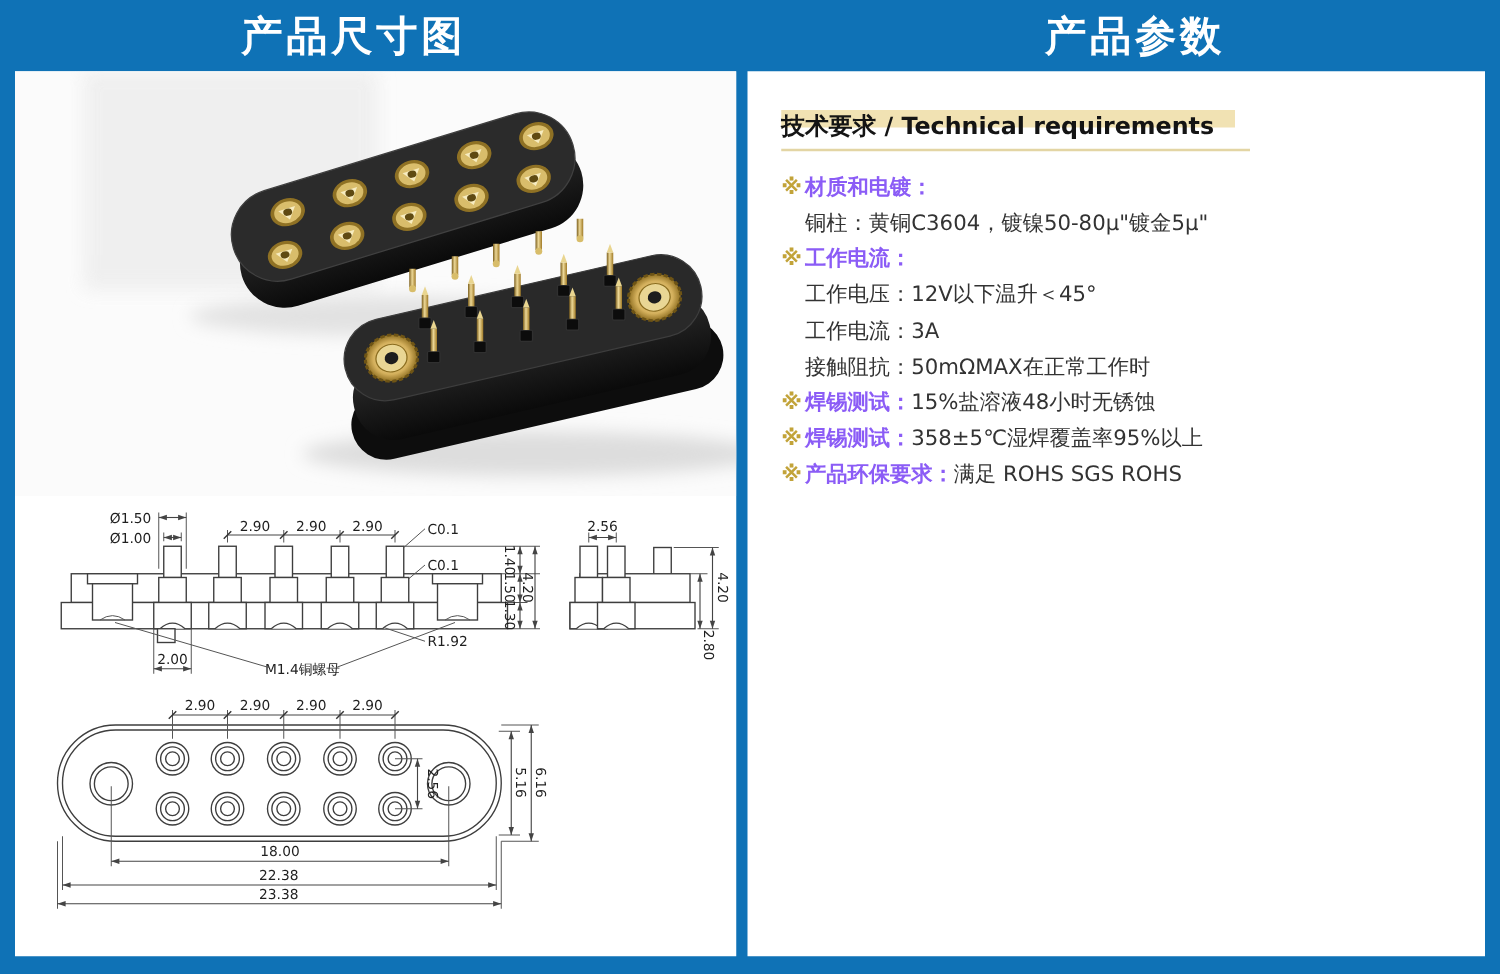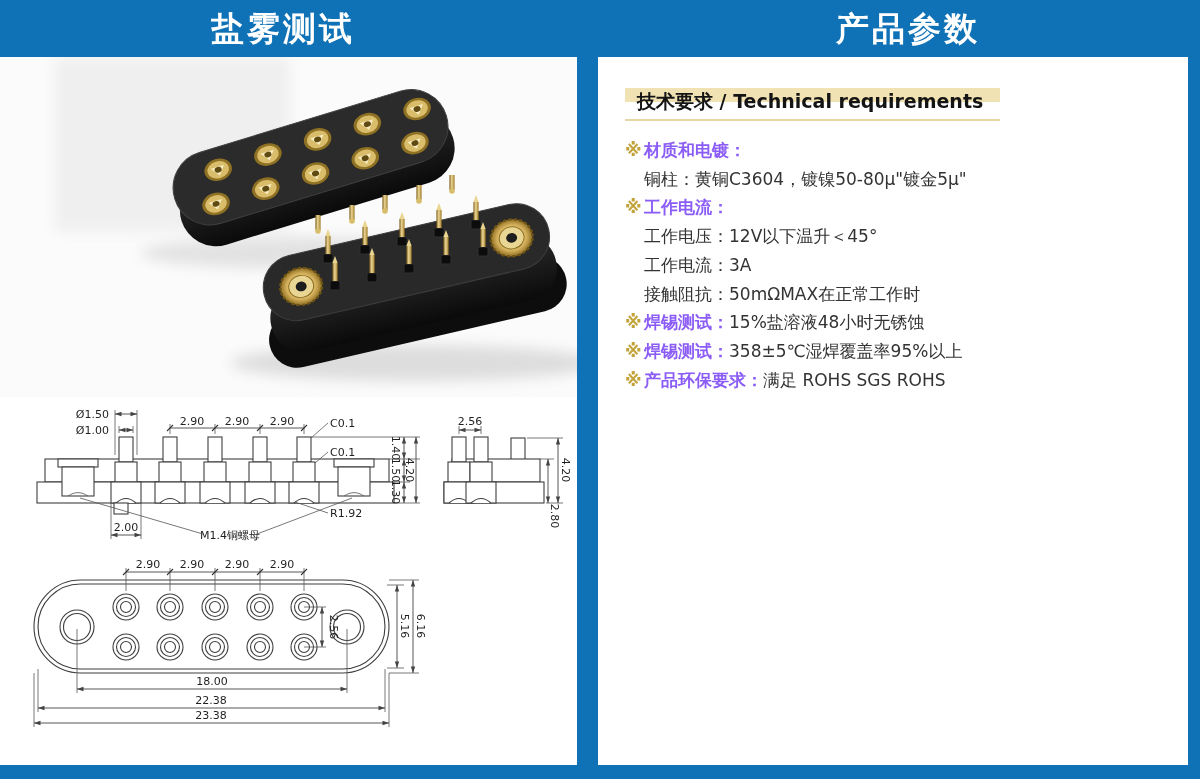--- a/index.html
+++ b/index.html
@@ -3,46 +3,46 @@
 <meta charset="utf-8">
 <style>
   html,body{margin:0;padding:0;background:#0f72b6;}
   .stage{position:relative;width:1200px;height:779px;background:#0f72b6;
          font-family:"DejaVu Sans","Liberation Sans",sans-serif;overflow:hidden;}
   .banner-title{position:absolute;top:8px;height:42px;line-height:42px;text-align:center;
                 color:#ffffff;font-size:33px;font-weight:bold;letter-spacing:3px;}
   .banner-title.left{left:0;width:566px;}
   .banner-title.right{left:598px;width:620px;}
   .panel{position:absolute;top:57px;height:708px;background:#ffffff;}
-  .panel-left{left:0;width:577px;}
+  .panel-left{left:12px;width:577px;}
   .panel-right{left:598px;width:590px;}
   .photo{position:absolute;left:0;top:0;}
   .drawings{position:absolute;left:0;top:340px;}
   .spec-header{position:absolute;left:27px;top:31px;width:363px;height:14px;background:#f1e2b3;
-               color:#141414;font-size:19px;font-weight:bold;line-height:27px;padding-left:12px;
+               color:#141414;font-size:19px;font-weight:bold;line-height:27px;
                white-space:nowrap;}
   .spec-underline{position:absolute;left:27px;top:62px;width:375px;height:2px;background:#e3d5a4;}
   .spec-list{position:absolute;left:27px;top:79px;}
   .spec-line{font-size:17px;line-height:28.7px;color:#333;white-space:nowrap;}
   .spec-line .bullet{display:inline-block;width:19px;color:#c2a339;font-weight:bold;}
   .spec-label{font-weight:bold;color:#8b5cf6;}
   .spec-line.indent{padding-left:19px;}
   
   .obj{fill:#ffffff;stroke:#3e3e3e;stroke-width:1.1;}
   .ext{stroke:#555;stroke-width:0.8;fill:none;}
   .dim{stroke:#444;stroke-width:0.9;fill:none;}
   .tick{stroke:#333;stroke-width:1.1;}
   .dimtxt{font-family:"DejaVu Sans","Liberation Sans",sans-serif;font-size:11px;fill:#1f1f1f;}
 </style>
 </head>
 <body>
 
 <div class="stage">
 
-  <div class="banner-title left">盐雾测试</div>
+  <div class="banner-title left">产品尺寸图</div>
   <div class="banner-title right">产品参数</div>
 
   <div class="panel panel-left">
 
     <svg class="photo" width="577" height="340" viewBox="0 0 577 340">
       <defs>
         <linearGradient id="gbody" x1="0" y1="0" x2="0" y2="1">
           <stop offset="0" stop-color="#2e2e2e"></stop>
             <stop offset="1" stop-color="#0a0a0a"></stop>
         </linearGradient>

